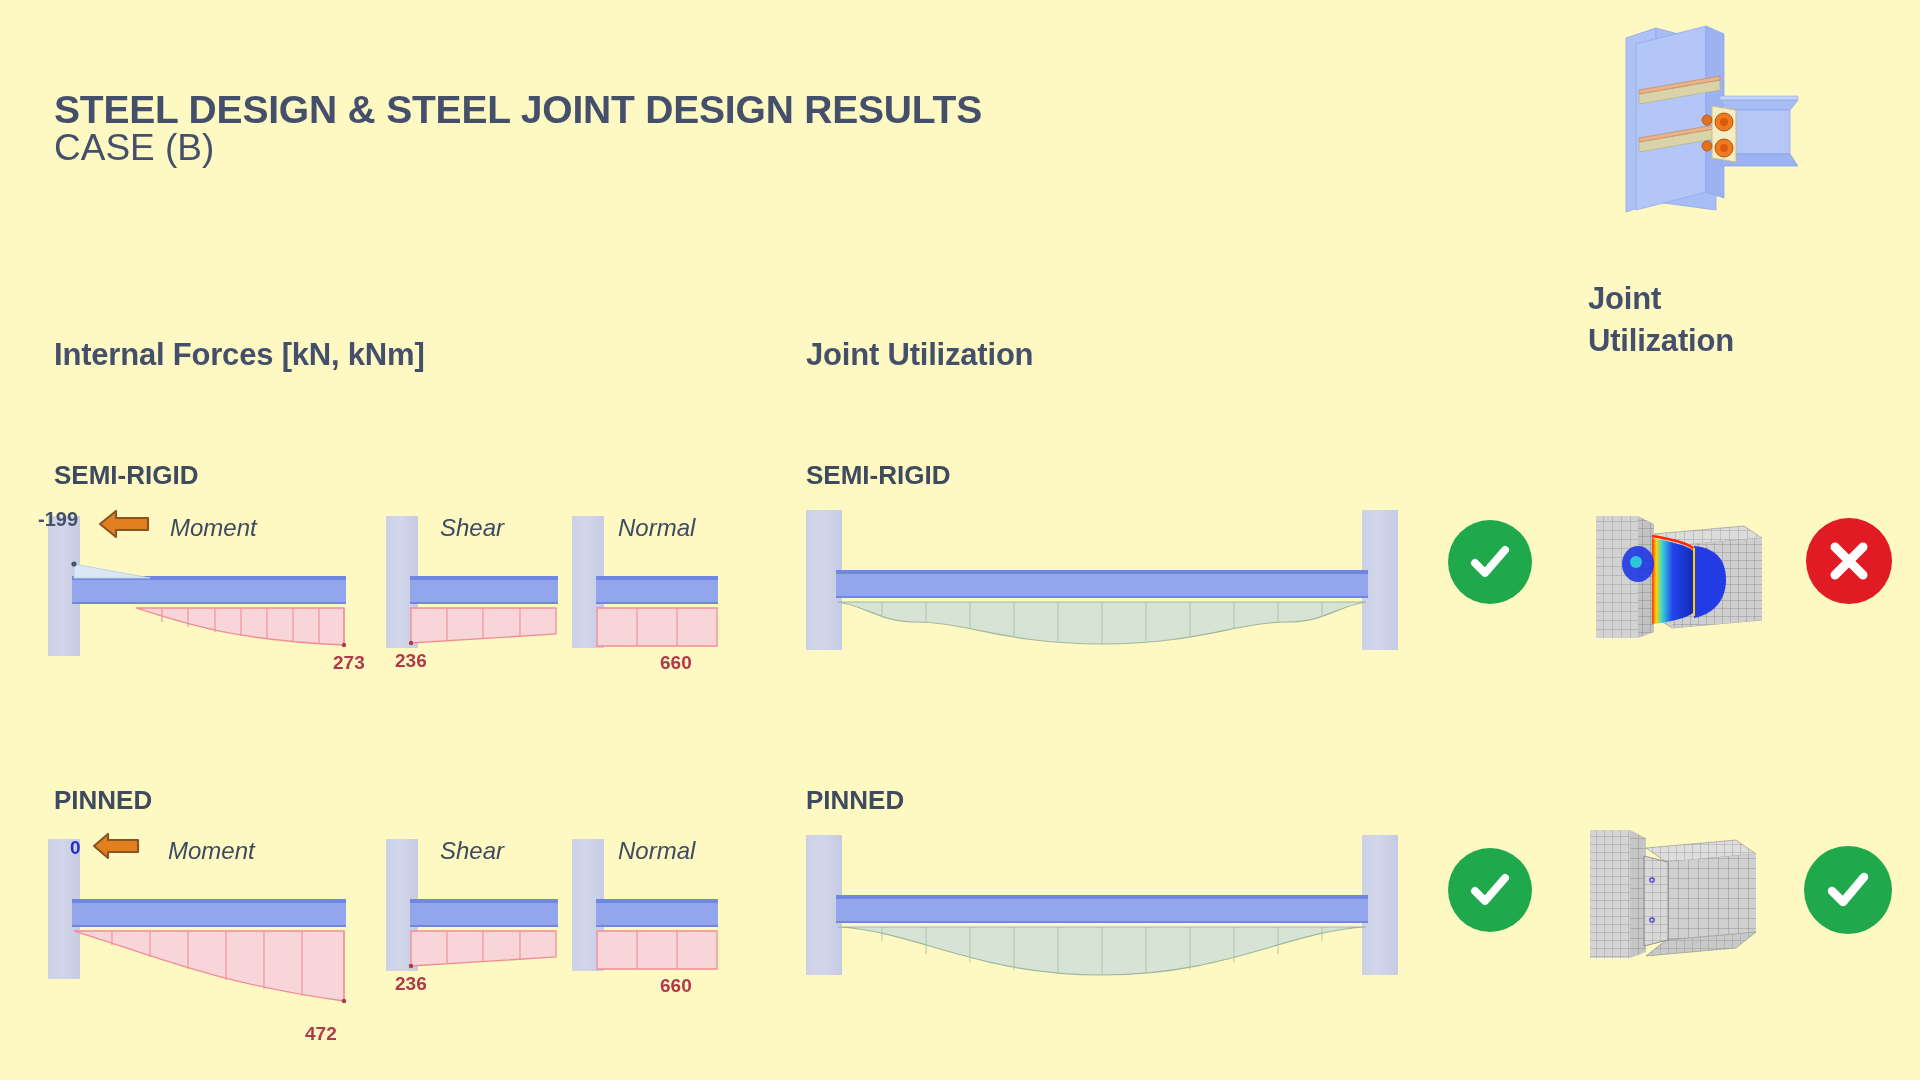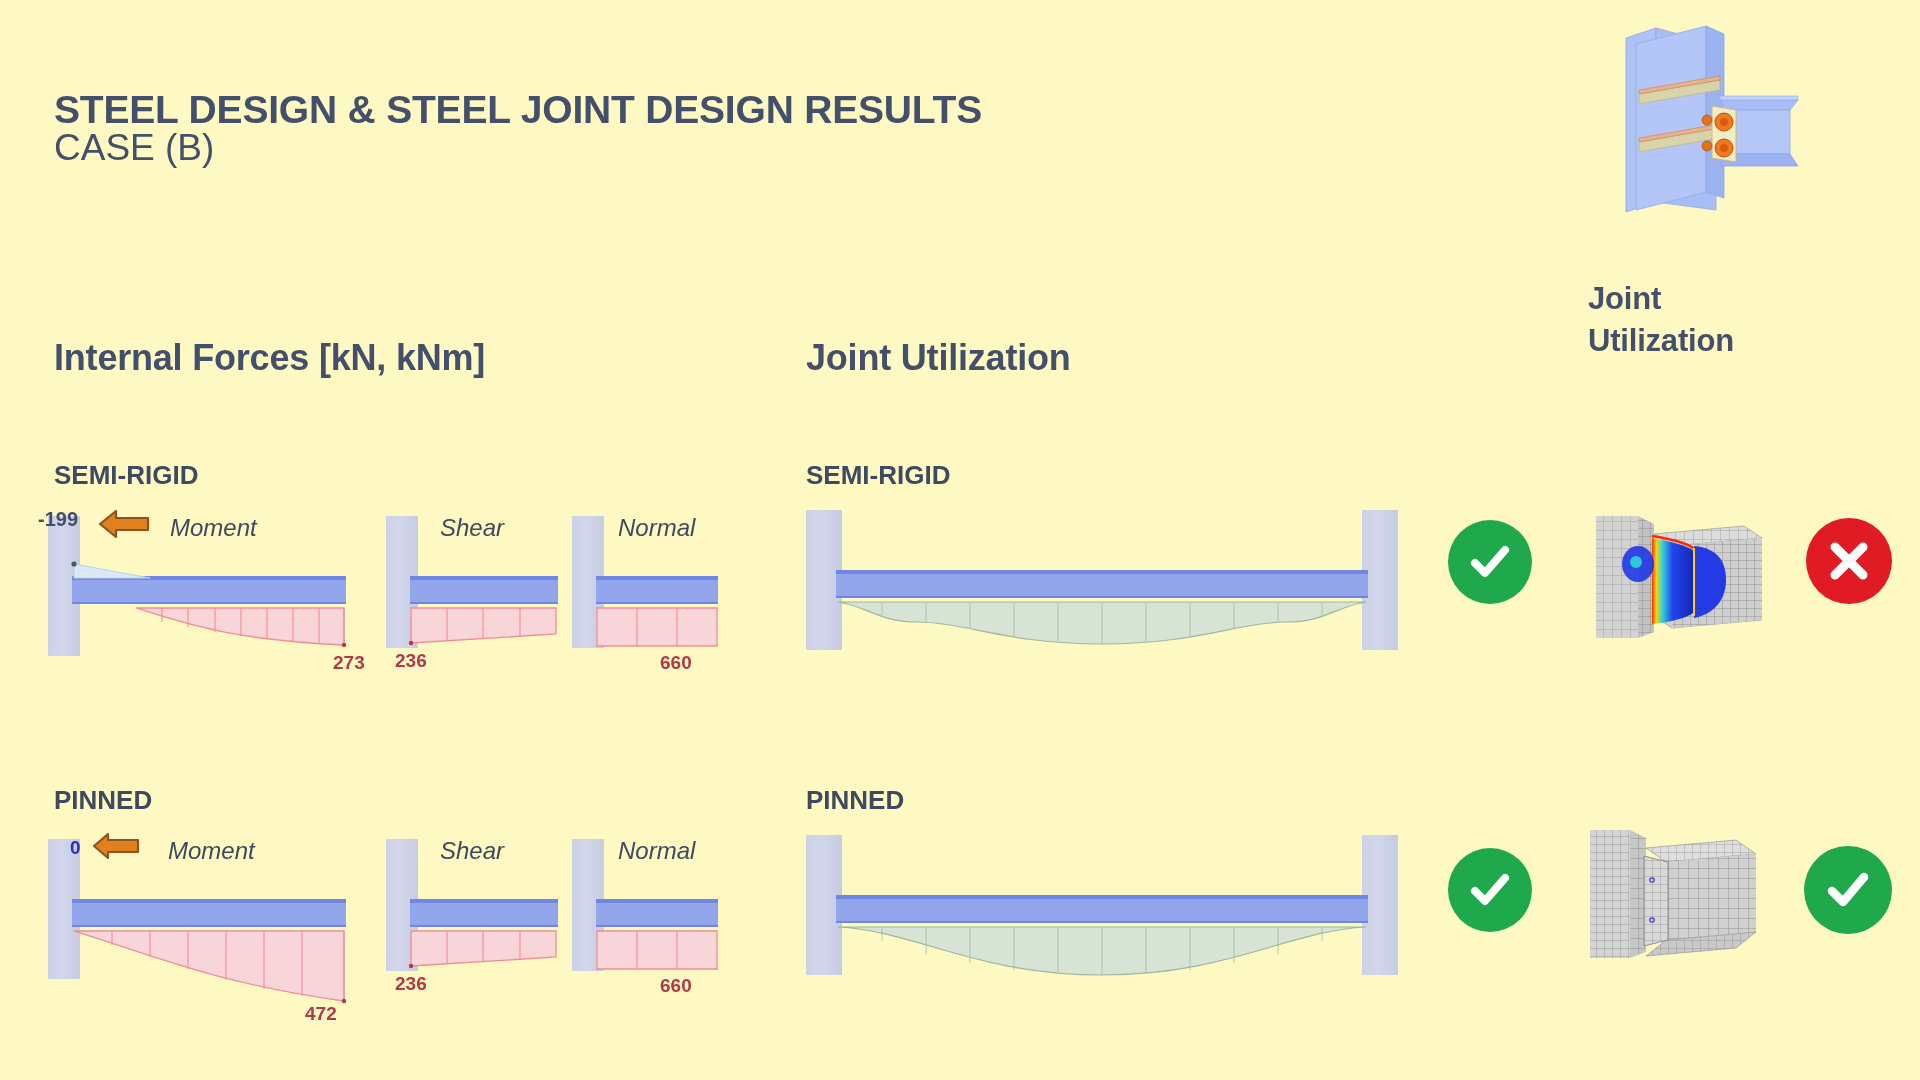--- a/index.html
+++ b/index.html
@@ -36,21 +36,21 @@
     font-size: 37px;
     font-weight: 400;
     color: #44506b;
     line-height: 1.0;
     white-space: nowrap;
   }
 
   
   .col-heading {
     position: absolute;
-    font-size: 36px;
+    font-size: 31px;
     font-weight: 800;
     color: #44506b;
     letter-spacing: -0.2px;
     white-space: nowrap;
   }
   #heading-internal { left: 54px; top: 337px; }
   #heading-beam     { left: 806px; top: 337px; }
 
   #heading-joint {
     position: absolute;
@@ -356,21 +356,21 @@
       </g>
       <circle cx="304" cy="166" r="2.2" fill="#b03a4a"></circle>
     </svg>
     <div class="value-label support-zero" style="left:30px; top:2px;">0</div>
     <div style="position:absolute; left:52px; top:-6px;">
       <svg width="48" height="34" viewBox="0 0 48 34">
         <polygon points="2,17 16,5 16,11 46,11 46,23 16,23 16,29" fill="#e2801f" stroke="#8a5520" stroke-width="2.2" stroke-linejoin="round"></polygon>
       </svg>
     </div>
     <div class="label-inline" style="left:128px; top:2px;">Moment</div>
-    <div class="value-label" style="left:265px; top:168px;">472</div>
+    <div class="value-label" style="left:265px; top:188px;">472</div>
   </div>
 
   <div class="diagram" style="left:386px; top:835px; width:190px; height:150px;">
     <div class="column-block" style="left:0px; top:4px; width:32px; height:132px;"></div>
     <div class="beam" style="left:24px; top:64px; width:148px; height:22px;"></div>
     <svg style="position:absolute; left:0; top:0;" width="190" height="150">
       <polygon points="25,96 170,96 170,122 25,131" fill="#f8d5d8" stroke="#f08d96" stroke-width="1.3"></polygon>
       <g stroke="#f08d96" stroke-width="1.1">
         <line x1="61" y1="96" x2="61" y2="129"></line>
         <line x1="97" y1="96" x2="97" y2="127"></line>

